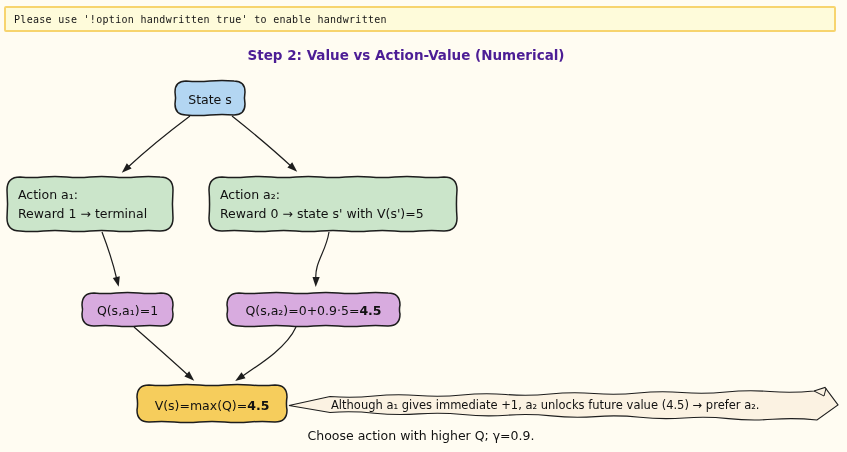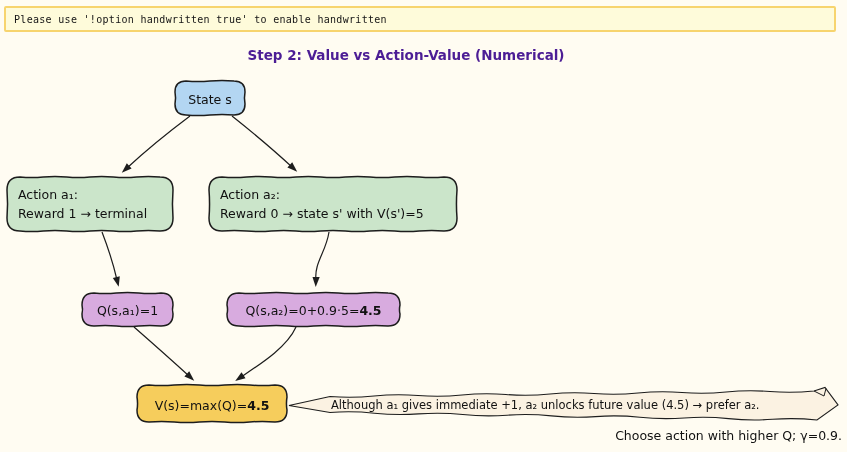--- a/index.html
+++ b/index.html
@@ -17,21 +17,21 @@
     background:#fefbda;border:2px solid #f7d46e;border-radius:2px;
     display:flex;align-items:center;padding-left:8px;
     font-family:"DejaVu Sans Mono","Liberation Mono",monospace;
     font-size:10px;color:#141414;letter-spacing:0.3px;
   }
   .title{
     position:absolute;left:0;top:47px;width:812px;text-align:center;
     font-size:13.5px;font-weight:bold;color:#4c1d95;
   }
   .caption{
-    position:absolute;left:0;top:428px;width:842px;text-align:right;
+    position:absolute;left:0;top:428px;width:842px;text-align:center;
     font-size:12.5px;color:#111;
   }
   svg{position:absolute;left:0;top:0;}
   #dgm text{font-family:"DejaVu Sans","Liberation Sans",sans-serif;font-size:12.5px;fill:#111;}
   #dgm text.note-text{font-size:11.5px;}
   .b{font-weight:bold;}
   .edge{stroke:#1d1d1d;stroke-width:1.2;fill:none;}
   .nshape{stroke:#1d1d1d;stroke-width:1.5;}
   .bshape{stroke:#1d1d1d;stroke-width:1.1;}
   .ahead{fill:#1d1d1d;stroke:none;}

